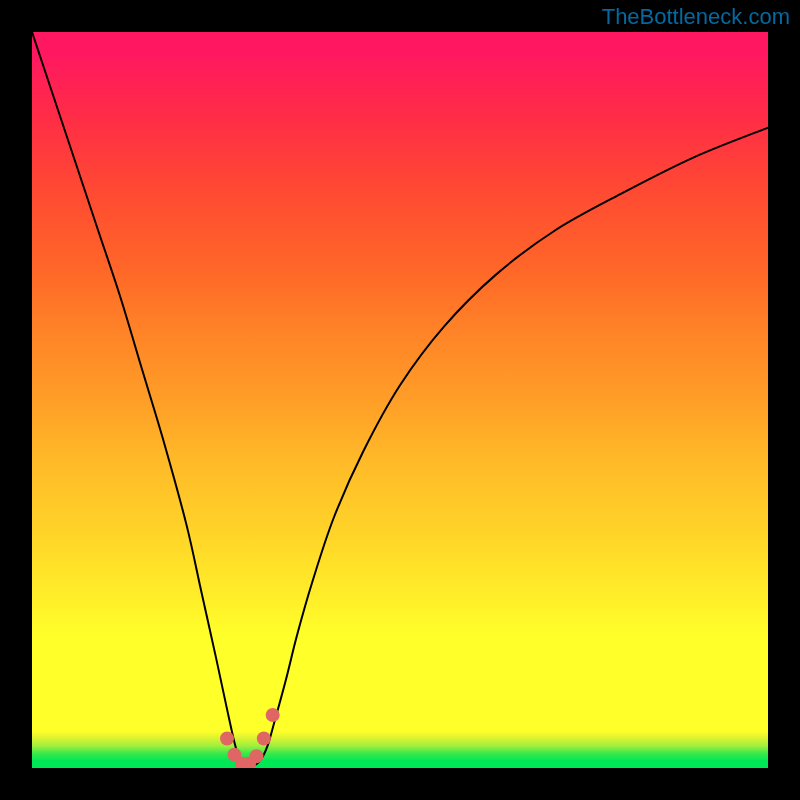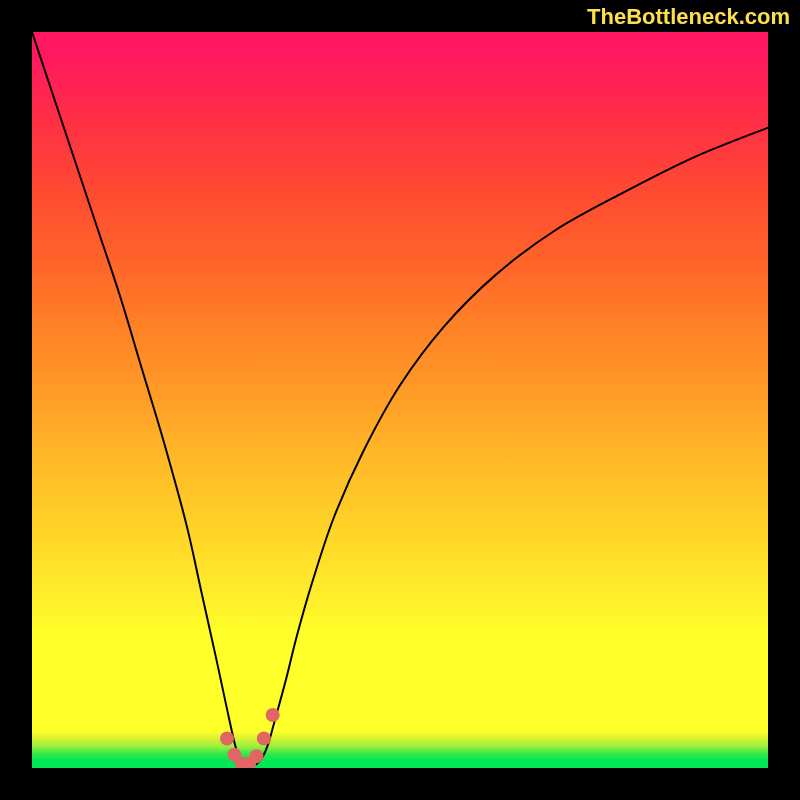--- a/index.html
+++ b/index.html
@@ -15,22 +15,22 @@
     position: relative;
     width: 800px;
     height: 800px;
     background: #000;
   }
   .watermark {
     position: absolute;
     top: 4px;
     right: 10px;
     font-size: 22px;
-    font-weight: 700;
-    color: #fde047;
+    font-weight: 400;
+    color: #0369a1;
     letter-spacing: 0px;
     z-index: 10;
     user-select: none;
   }
   .plot-area {
     position: absolute;
     left: 32px;
     top: 32px;
     width: 736px;
     height: 736px;

